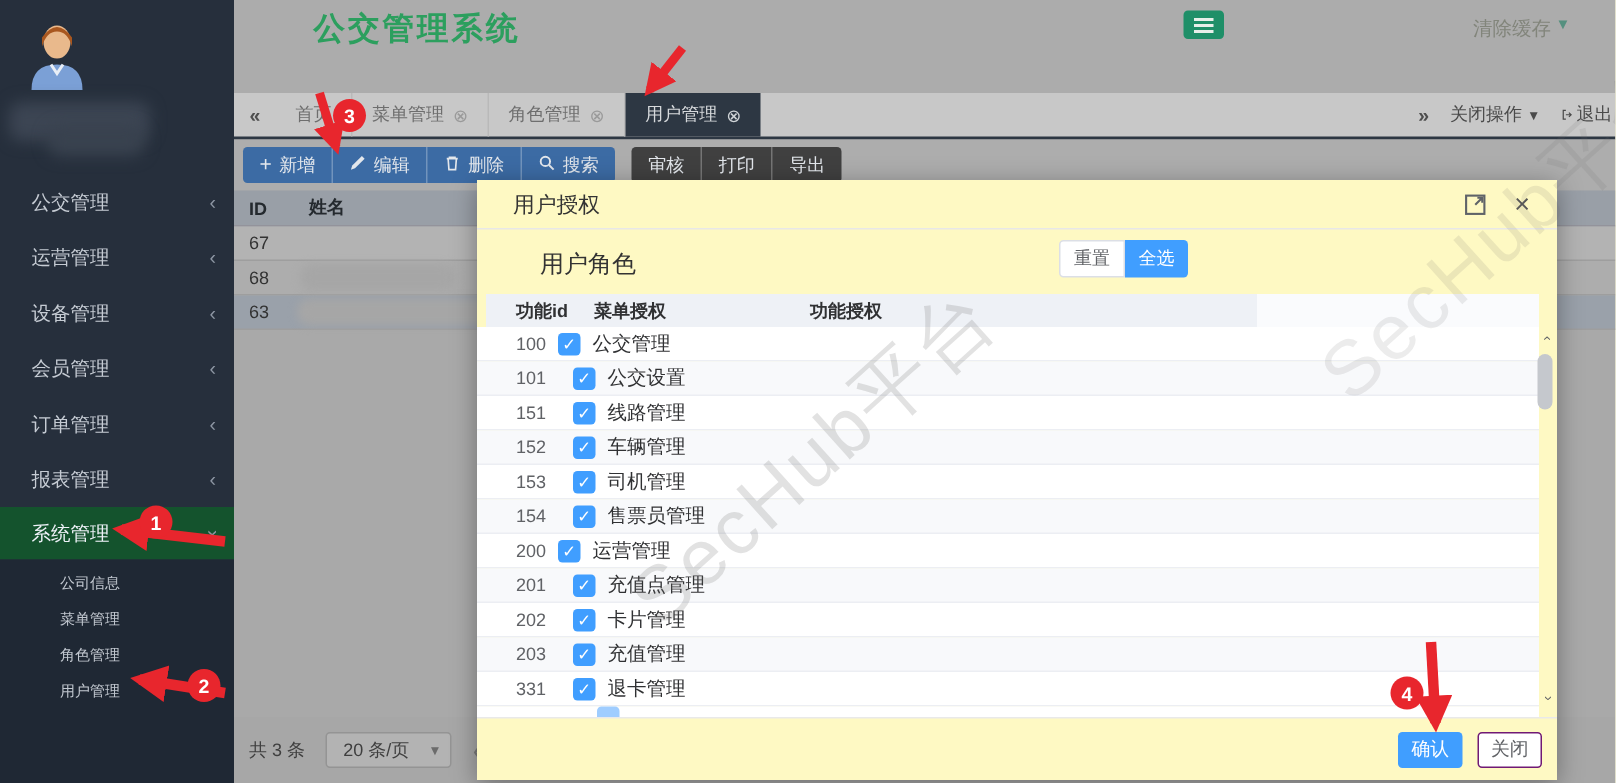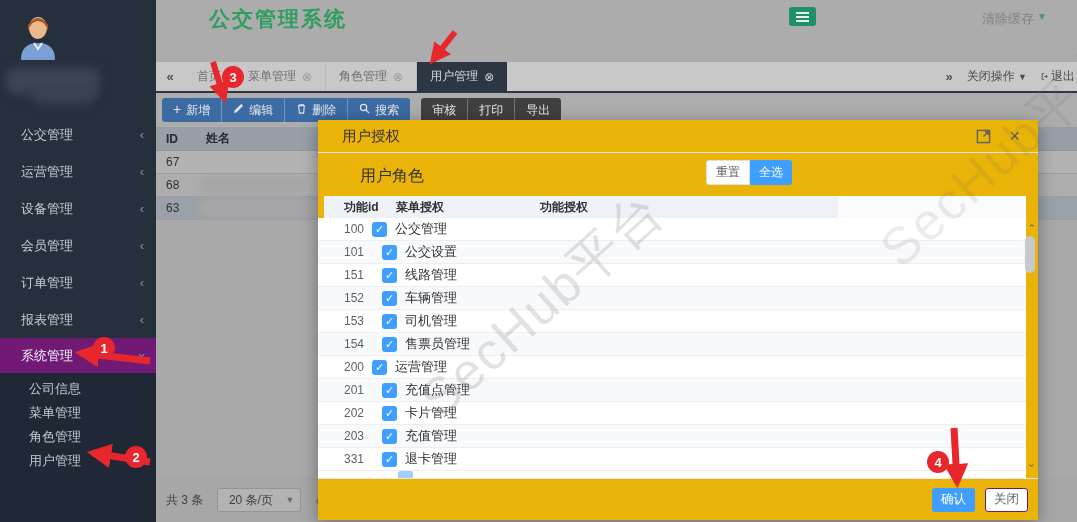--- a/index.html
+++ b/index.html
@@ -10,23 +10,23 @@
   
   .sidebar { position:absolute; left:0; top:0; width:156px; height:522px; background:#262f3c; z-index:2; }
   .avatar-wrap { position:absolute; left:16px; top:12px; width:44px; height:48px; }
   .user-blur { position:absolute; left:6px; top:68px; width:94px; height:26px; background:#3c4553; border-radius:8px; filter:blur(5px); }
   .user-blur2 { position:absolute; left:32px; top:84px; width:64px; height:20px; background:#39424f; border-radius:8px; filter:blur(5px); }
   .side-menu { position:absolute; top:116px; left:0; width:156px; }
   .side-item { height:37px; display:flex; align-items:center; padding:0 12px 0 21px; color:#c6ccd4; font-size:13px; cursor:pointer; }
   .side-item .grow { flex:1; }
   .side-chevron { color:#8d96a3; font-size:13px; }
   .side-chevron.down { display:inline-block; transform:rotate(90deg); }
-  .side-item.active { background:#701a75; color:#eef2f8; height:35px; }
+  .side-item.active { background:#14532d; color:#eef2f8; height:35px; }
   .submenu { background:#1f2834; padding:4px 0 120px 0; }
-  .sub-item { height:24px; display:flex; align-items:center; padding-left:29px; color:#c2c8d0; font-size:13px; cursor:pointer; }
+  .sub-item { height:24px; display:flex; align-items:center; padding-left:40px; color:#c2c8d0; font-size:10px; cursor:pointer; }
 
   
   .header { position:absolute; left:156px; top:0; width:921px; height:62px; background:#acacac; }
   .app-title { position:absolute; left:53px; top:5px; font-size:21px; font-weight:bold; color:#2c9f5e; letter-spacing:2px; }
   .burger { position:absolute; left:633px; top:7px; width:27px; height:19px; background:#1f8f68; border-radius:3px;
             display:flex; flex-direction:column; justify-content:center; align-items:center; gap:2px; cursor:pointer; }
   .burger i { display:block; width:13px; height:2px; background:#e7efe9; }
   .clear-cache { position:absolute; left:826px; top:10px; font-size:13px; color:#82857b; cursor:pointer; }
   .cc-caret { position:absolute; left:881px; top:11px; font-size:10px; color:#55907f; cursor:pointer; }
 
@@ -65,21 +65,21 @@
   
   .pagebar { position:absolute; left:156px; top:478px; width:921px; height:44px; background:#a7a7a7; display:flex; align-items:center; font-size:12px; color:#3f3f3f; }
   .pg-total { margin-left:10px; }
   .pg-size { margin-left:14px; width:84px; height:24px; border:1px solid #949494; background:#b3b3b3; border-radius:3px; display:flex; align-items:center; padding:0 6px; gap:8px; cursor:pointer; }
   .pg-size .grow { flex:1;text-align:center; }
   .pg-size .car { font-size:9px; color:#6b6b6b; }
   .pg-prev { margin-left:14px; color:#7a7a7a; font-size:14px; font-weight:bold; cursor:pointer; }
   .pg-page { margin-left:10px; width:7px; height:24px; background:#3f74ae; border-radius:3px 0 0 3px; }
 
   
-  .modal { position:absolute; left:318px; top:120px; width:720px; height:400px; background:#eab308; z-index:30; box-shadow:0 3px 16px rgba(0,0,0,.35); }
+  .modal { position:absolute; left:318px; top:120px; width:720px; height:400px; background:#fef9c3; z-index:30; box-shadow:0 3px 16px rgba(0,0,0,.35); }
   .m-head { height:33px; display:flex; align-items:center; padding:0 18px 0 24px; border-bottom:1px solid #e8e8e8; }
   .m-title { flex:1; font-size:14.5px; color:#333; }
   .m-expand { width:15px; height:15px; cursor:pointer; margin-right:18px; }
   .m-close { font-size:18px; color:#555; cursor:pointer; line-height:15px; }
   .m-section { position:relative; height:43px; }
   .m-role-label { position:absolute; left:42px; top:13px; font-size:16px; color:#333; }
   .m-btns { position:absolute; left:388px; top:7px; display:flex; height:25px; }
   .btn-reset { display:flex; align-items:center; padding:0 9px; border:1px solid #dcdfe6; border-radius:3px 0 0 3px; font-size:12px; color:#606266; background:#fff; cursor:pointer; }
   .btn-all { display:flex; align-items:center; padding:0 9px; background:#409eff; border-radius:0 3px 3px 0; font-size:12px; color:#fff; cursor:pointer;font-family:Liberation Mono, monospace; }
   .m-thead { position:absolute; left:0; top:76px; width:708px; height:22px; display:flex; align-items:center; font-size:12px; font-weight:bold; color:#303133; }

